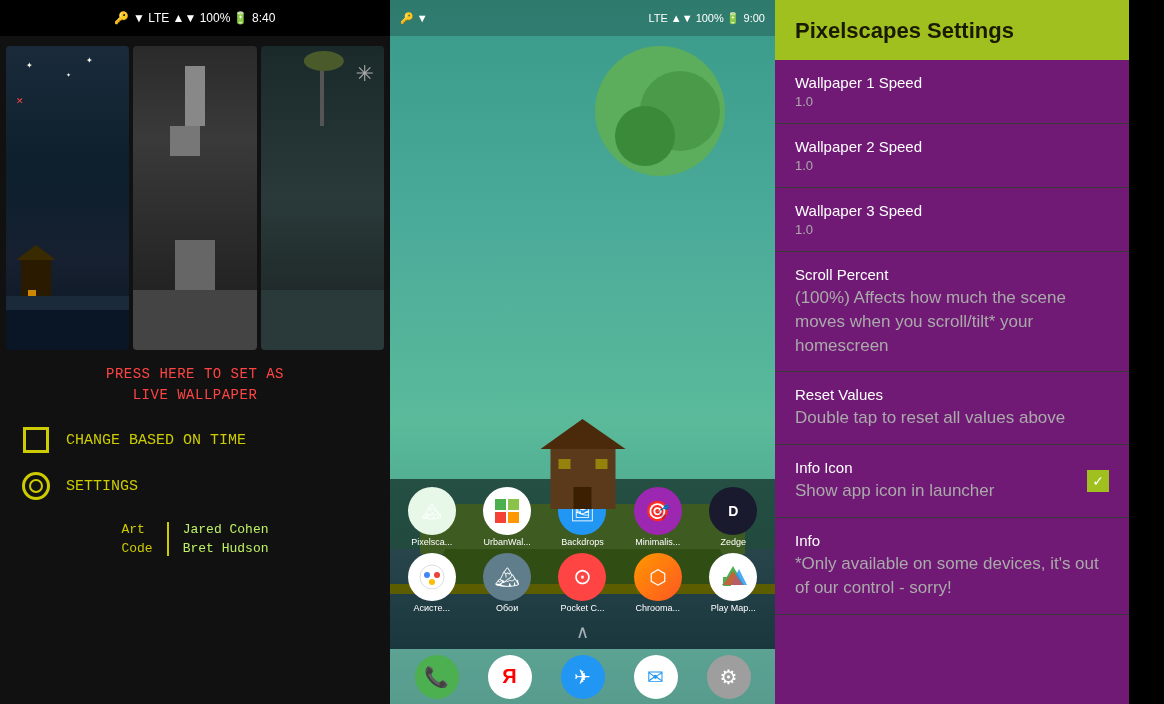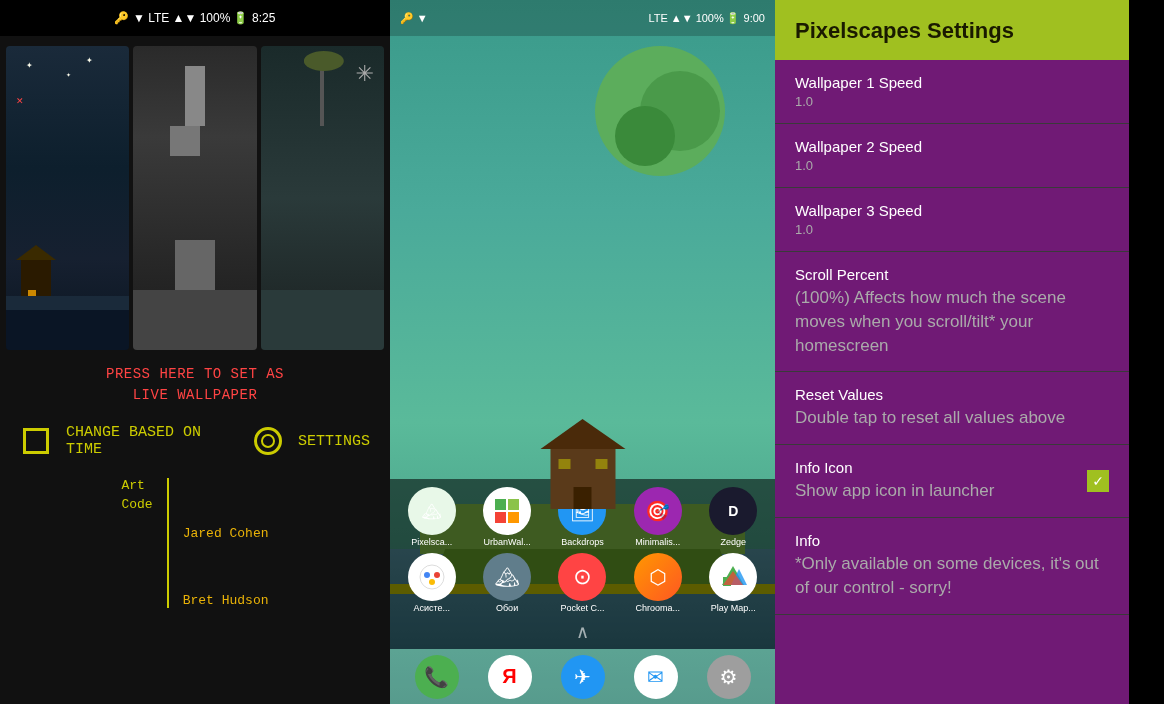--- a/index.html
+++ b/index.html
@@ -70,21 +70,21 @@
       cursor: pointer;
       line-height: 1.5;
       text-transform: uppercase;
       letter-spacing: 0.5px;
     }
 
     .menu-items {
       width: 100%;
       padding: 10px 20px;
       display: flex;
-      flex-direction: row;
+      flex-direction: column;
       gap: 14px;
     }
     .menu-item {
       display: flex;
       align-items: center;
       gap: 14px;
       cursor: pointer;
     }
     .menu-icon {
       width: 32px;
@@ -131,21 +131,21 @@
       gap: 10px;
       font-family: 'Courier New', monospace;
       font-size: 13px;
     }
     .credits-col {
       display: flex;
       flex-direction: column;
       gap: 4px;
     }
     .credit-label { color: #cccc00; }
-    .credit-value { color: #eab308; margin-top: 48px; }
+    .credit-value { color: #bef264; }
     .credit-divider {
       width: 2px;
       background: #cccc00;
       align-self: stretch;
       margin: 0 4px;
     }
 
     
     .middle-panel {
       width: 385px;
@@ -288,21 +288,21 @@
       color: #fff;
       font-size: 14px;
       flex-shrink: 0;
     }
   </style>
 </head>
 <body>
 
 <div class="left-panel">
   <div class="status-bar">
-    <span>🔑 ▼ LTE ▲▼ 100% 🔋 8:25</span>
+    <span>🔑 ▼ LTE ▲▼ 100% 🔋 8:40</span>
   </div>
 
   <div class="wallpaper-previews">
     <div class="wp-thumb wp-thumb-1">
 
       <div style="position:absolute;top:15px;left:20px;color:#ffe;font-size:8px;">✦</div>
       <div style="position:absolute;top:25px;left:60px;color:#ffe;font-size:6px;">✦</div>
       <div style="position:absolute;top:10px;left:80px;color:#ffe;font-size:8px;">✦</div>
       <div style="position:absolute;top:50px;left:10px;color:#f44;font-size:9px;">✕</div>
       <div style="position:absolute;bottom:50px;left:15px;width:30px;height:40px;background:#2a1a00;"></div>

